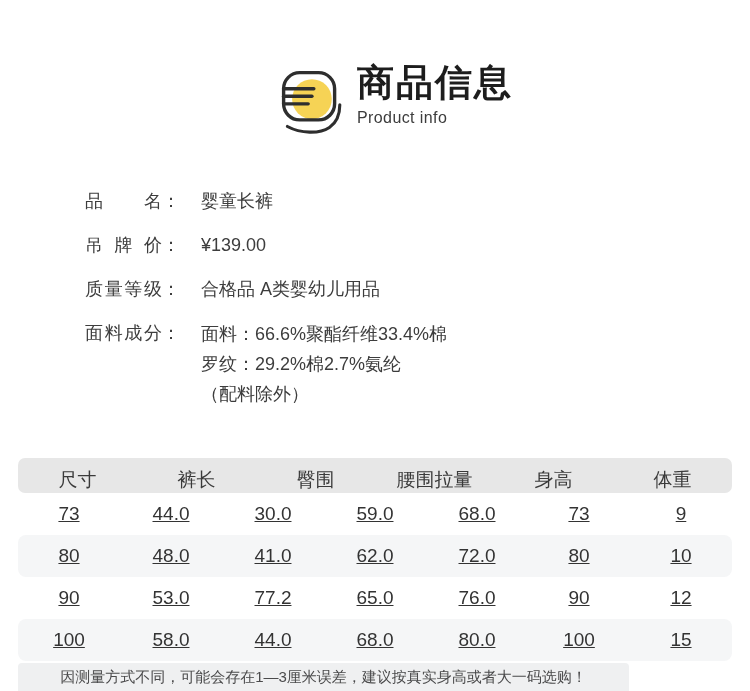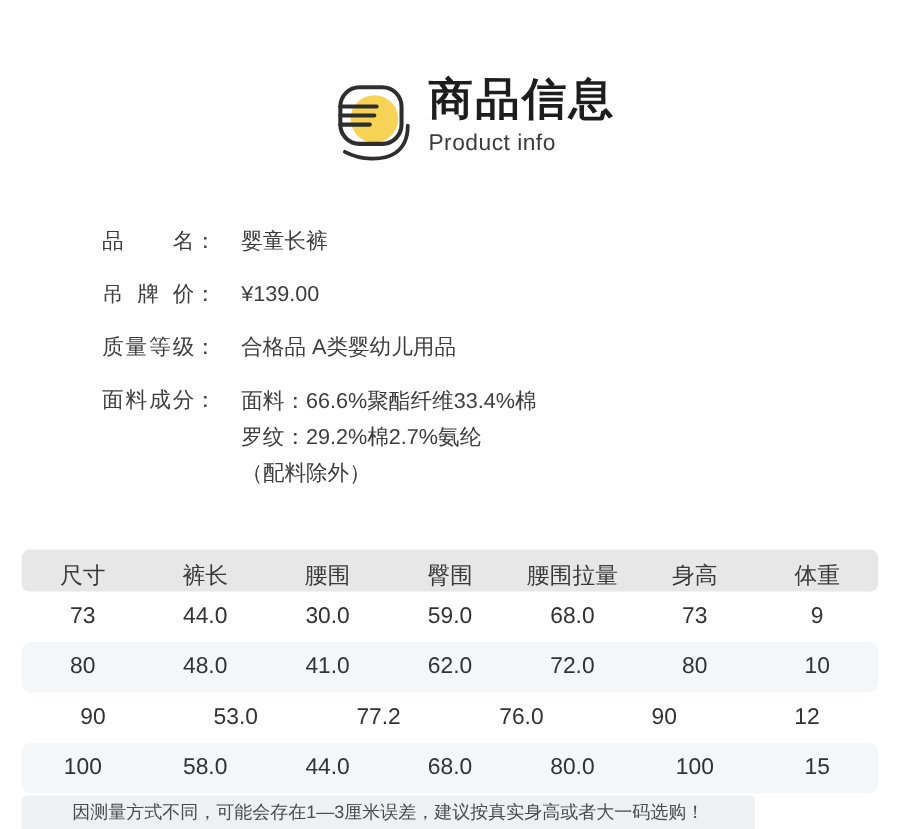--- a/index.html
+++ b/index.html
@@ -17,21 +17,21 @@
     position: absolute; top: 62px; left: 0; width: 100%;
     display: flex; justify-content: center; align-items: flex-start; gap: 12px; margin-left: 20px;
   }
   .hdr .icon-wrap { width: 68px; height: 70px; margin-top: 4px; flex: 0 0 auto; }
   .hdr-text { display: flex; flex-direction: column; }
   .title {
     font-size: 37px; font-weight: 600; color: #1d1d1d;
     letter-spacing: 2px; line-height: 1.15;
   }
   .subtitle {
-    font-size: 19px; font-weight: 500; color: #3c3c3c;
+    font-size: 16px; font-weight: 500; color: #3c3c3c;
     letter-spacing: 0.4px; margin-top: 4px;
   }
 
   
   .details { position: absolute; left: 85px; top: 187px; }
   .d-row { display: flex; align-items: flex-start; line-height: 28px; margin-bottom: 16px; font-size: 18px; }
   .d-label {
     display: inline-flex; justify-content: space-between;
     width: 77px; flex: 0 0 auto; color: #3d3d3d;
   }
@@ -39,21 +39,21 @@
   .d-value { margin-left: 21px; color: #3d3d3d; }
   .d-value .vline { line-height: 30px; }
 
   
   .size-table { position: absolute; left: 18px; top: 458px; width: 714px; }
   .thead {
     display: flex; height: 35px; align-items: flex-end;
     background: var(--thead-bg, #e7e7e7); border-radius: 7px;
     font-size: 19px; color: #3a3a3a;
   }
-  .trow { display: flex; height: 42px; align-items: center; font-size: 19px; color: #333; }
+  .trow { display: flex; height: 42px; align-items: center; font-size: 19px; color: #333; text-decoration: underline; }
   .trow.stripe { background: var(--stripe-bg, #f5f6f7); border-radius: 8px; }
   .tcell { flex: 1 1 0; text-align: center; }
 
   
   .footnote {
     position: absolute; left: 18px; top: 663px; width: 611px; height: 28px;
     background: var(--footer-bg, #eff0f1); border-radius: 4px 4px 0 0;
     display: flex; align-items: center; justify-content: center;
     font-size: 15px; color: #4a4a4b;
   }
@@ -121,21 +121,20 @@
           <div class="vline">罗纹：29.2%棉2.7%氨纶</div>
           <div class="vline">（配料除外）</div>
         </div>
       </div>
     </section>
 
   <section class="size-table">
     <div class="thead" id="thead">
         <span class="tcell">尺寸</span>
         <span class="tcell">裤长</span>
-        <span class="tcell">腰围</span>
         <span class="tcell">臀围</span>
         <span class="tcell">腰围拉量</span>
         <span class="tcell">身高</span>
         <span class="tcell">体重</span>
       </div>
     <div id="tbody">
         <div class="trow">
           <span class="tcell">73</span>
           <span class="tcell">44.0</span>
           <span class="tcell">30.0</span>
@@ -150,20 +149,21 @@
           <span class="tcell">41.0</span>
           <span class="tcell">62.0</span>
           <span class="tcell">72.0</span>
           <span class="tcell">80</span>
           <span class="tcell">10</span>
         </div>
         <div class="trow">
           <span class="tcell">90</span>
           <span class="tcell">53.0</span>
           <span class="tcell">77.2</span>
+          <span class="tcell">65.0</span>
           <span class="tcell">76.0</span>
           <span class="tcell">90</span>
           <span class="tcell">12</span>
         </div>
         <div class="trow stripe">
           <span class="tcell">100</span>
           <span class="tcell">58.0</span>
           <span class="tcell">44.0</span>
           <span class="tcell">68.0</span>
           <span class="tcell">80.0</span>

